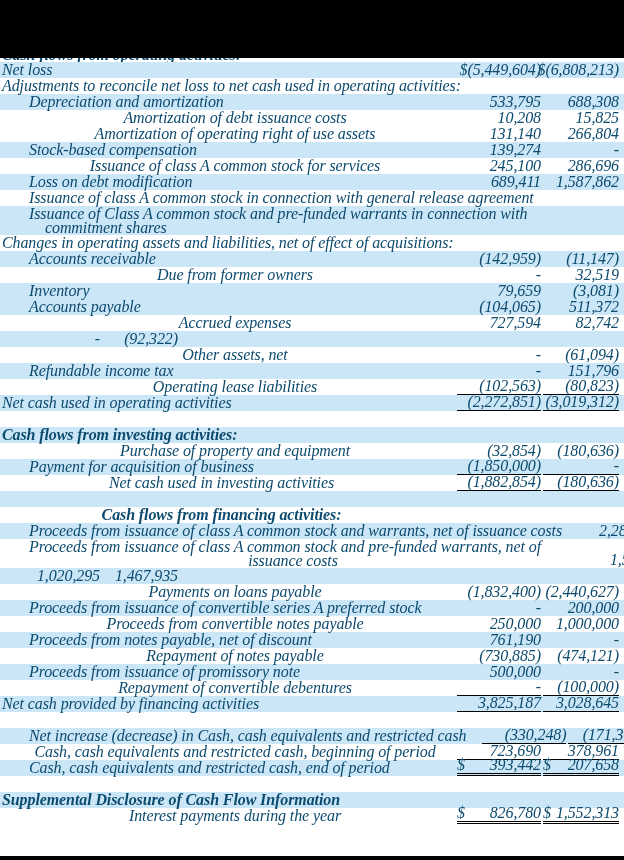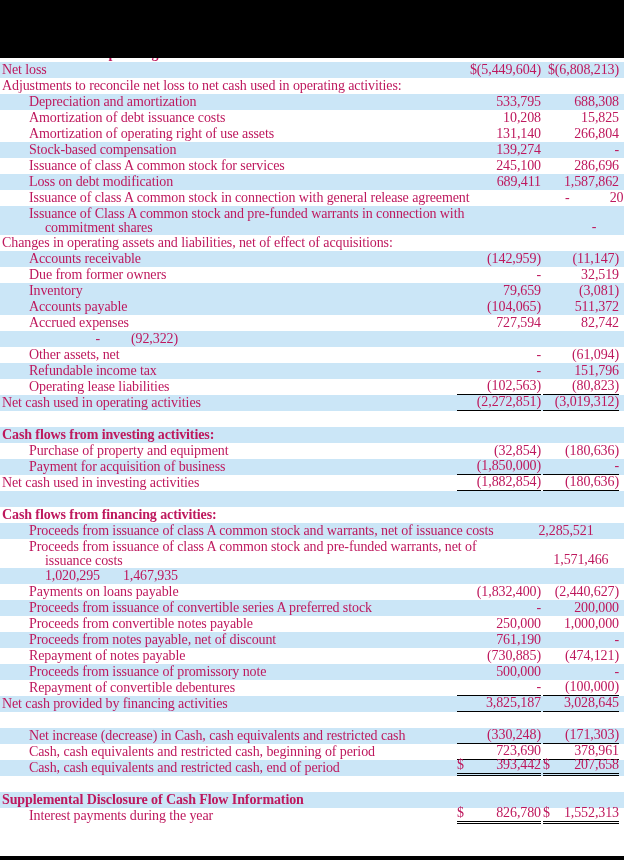--- a/index.html
+++ b/index.html
@@ -1,30 +1,30 @@
 <!DOCTYPE html>
 <html><head>
 <meta charset="utf-8">
 <style>
   html,body{margin:0;padding:0;background:#fff;}
   .page{
     width:624px;height:860px;position:relative;overflow:hidden;
-    background:#ffffff;color:#be185d;
+    background:#ffffff;color:#0c4a6e;
     font-family:"Liberation Serif","DejaVu Serif",serif;
-    font-size:14px;letter-spacing:-0.1px;
+    font-size:16px;letter-spacing:-0.1px;font-style:italic;
   }
   .topbar{height:58px;background:#000;}
   .botbar{position:absolute;left:0;bottom:0;width:624px;height:4px;background:#000;}
   .clip-strip{height:4px;overflow:hidden;background:#fff;}
   .clip-strip .cliptext{font-weight:bold;margin-top:-12px;padding-left:2px;white-space:nowrap;}
   .rows{width:624px;}
   .row{display:flex;height:16px;padding-right:5px;box-sizing:border-box;}
   .row.tall{height:29px;gap:32px;}
   .bg-blue{background:#cbe6f7;}
-  .bg-white{background:#ffffff;}
+  .bg-white{background:#ffffff;text-align:center;}
   .bold{font-weight:bold;}
   .label{flex:1 1 auto;white-space:nowrap;line-height:16px;overflow:visible;}
   .tall .label{line-height:14px;padding-top:1px;}
   .ind0{padding-left:2px;}
   .ind1{padding-left:29px;}
   .cont{padding-left:16px;}
   .amt{
     flex:0 0 auto;width:76px;white-space:nowrap;
     display:flex;align-items:flex-end;justify-content:flex-end;
     line-height:14px;padding-bottom:1px;box-sizing:border-box;

